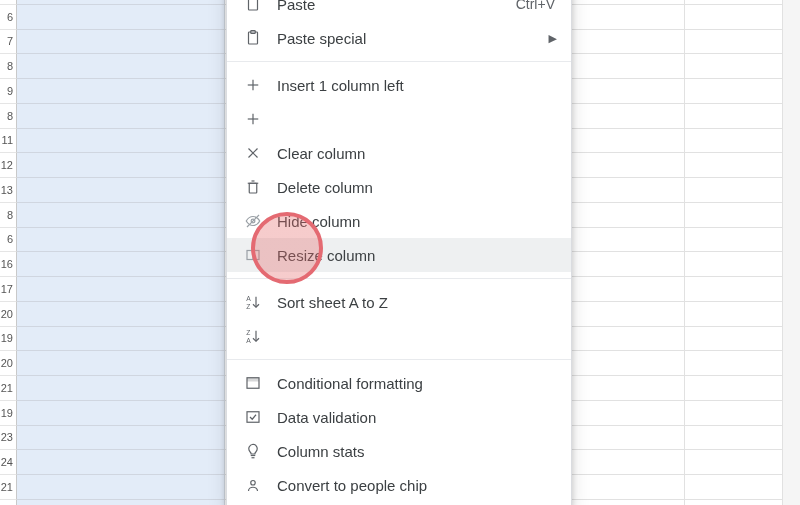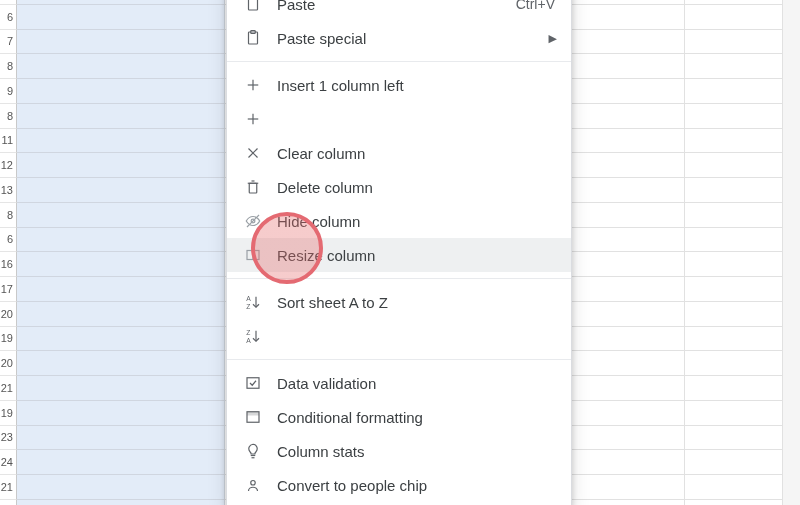--- a/index.html
+++ b/index.html
@@ -352,34 +352,34 @@
           </svg>
       </span>
     </div>
 
     <div class="sep"></div>
 
     <div class="mitem">
       <span class="micon">
         <svg viewBox="0 0 24 24">
             <rect x="4" y="5" width="16" height="14"></rect>
+            <rect x="4" y="5" width="16" height="5" fill="#5f6368" stroke="none" opacity=".25"></rect>
+          </svg>
+      </span>
+      <span>Conditional formatting</span>
+    </div>
+
+    <div class="mitem">
+      <span class="micon">
+        <svg viewBox="0 0 24 24">
+            <rect x="4" y="5" width="16" height="14"></rect>
             <polyline points="8,12 11,15 16,9"></polyline>
           </svg>
       </span>
       <span>Data validation</span>
-    </div>
-
-    <div class="mitem">
-      <span class="micon">
-        <svg viewBox="0 0 24 24">
-            <rect x="4" y="5" width="16" height="14"></rect>
-            <rect x="4" y="5" width="16" height="5" fill="#5f6368" stroke="none" opacity=".25"></rect>
-          </svg>
-      </span>
-      <span>Conditional formatting</span>
     </div>
 
     <div class="mitem">
       <span class="micon">
         <svg viewBox="0 0 24 24">
             <path d="M9 18h6"></path>
             <path d="M10 21h4"></path>
             <path d="M12 3a6 6 0 0 0-4 10c1 1 1.5 2 1.5 3h5c0-1 .5-2 1.5-3A6 6 0 0 0 12 3z"></path>
           </svg>
       </span>

